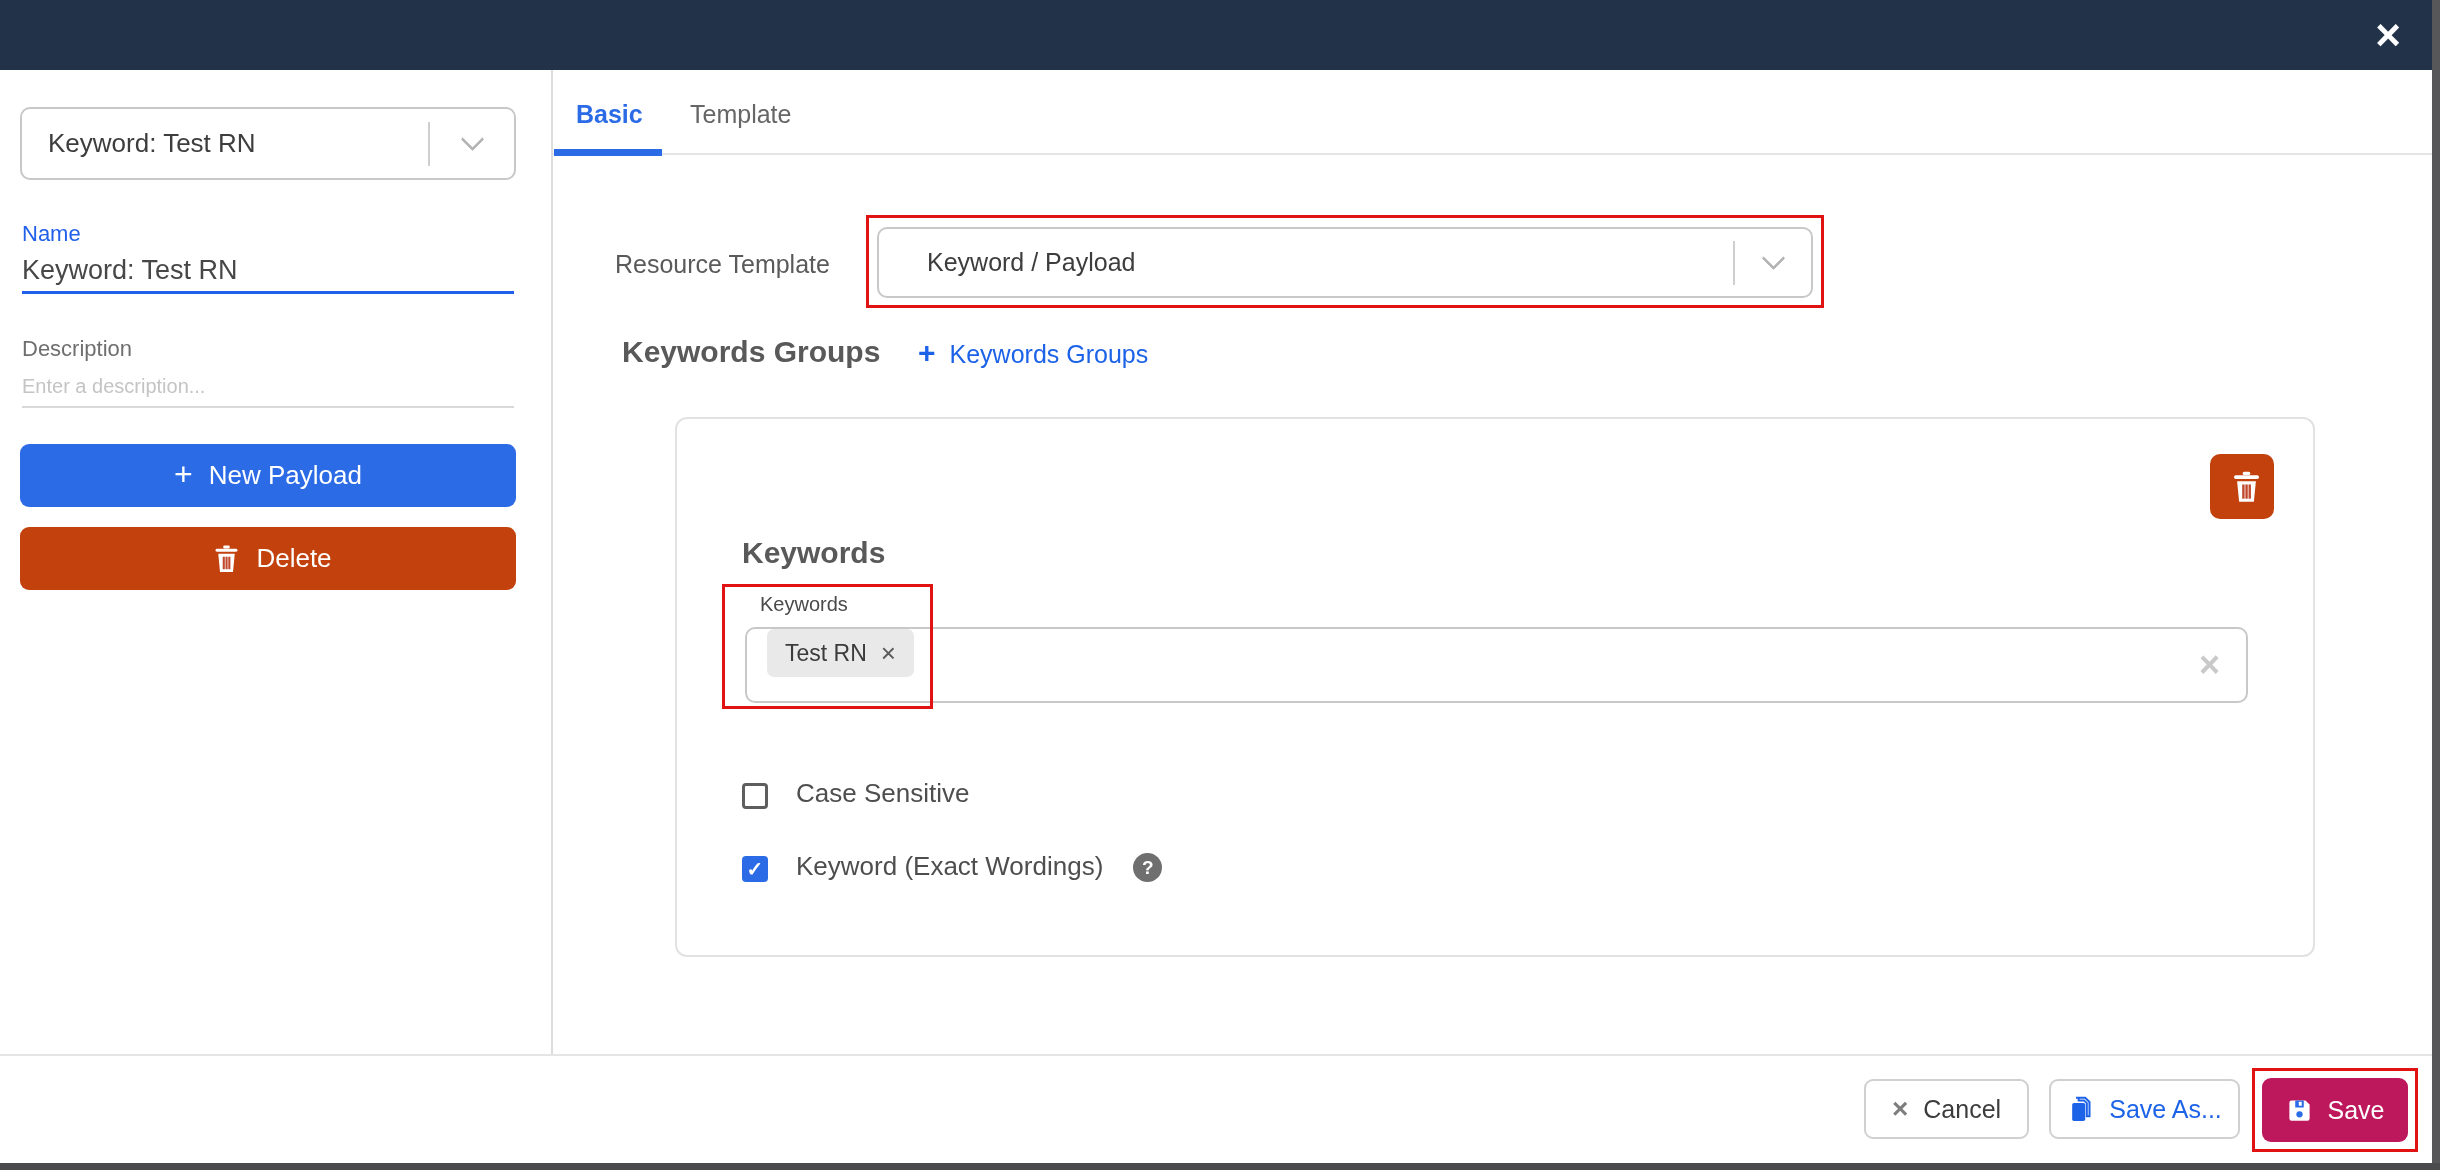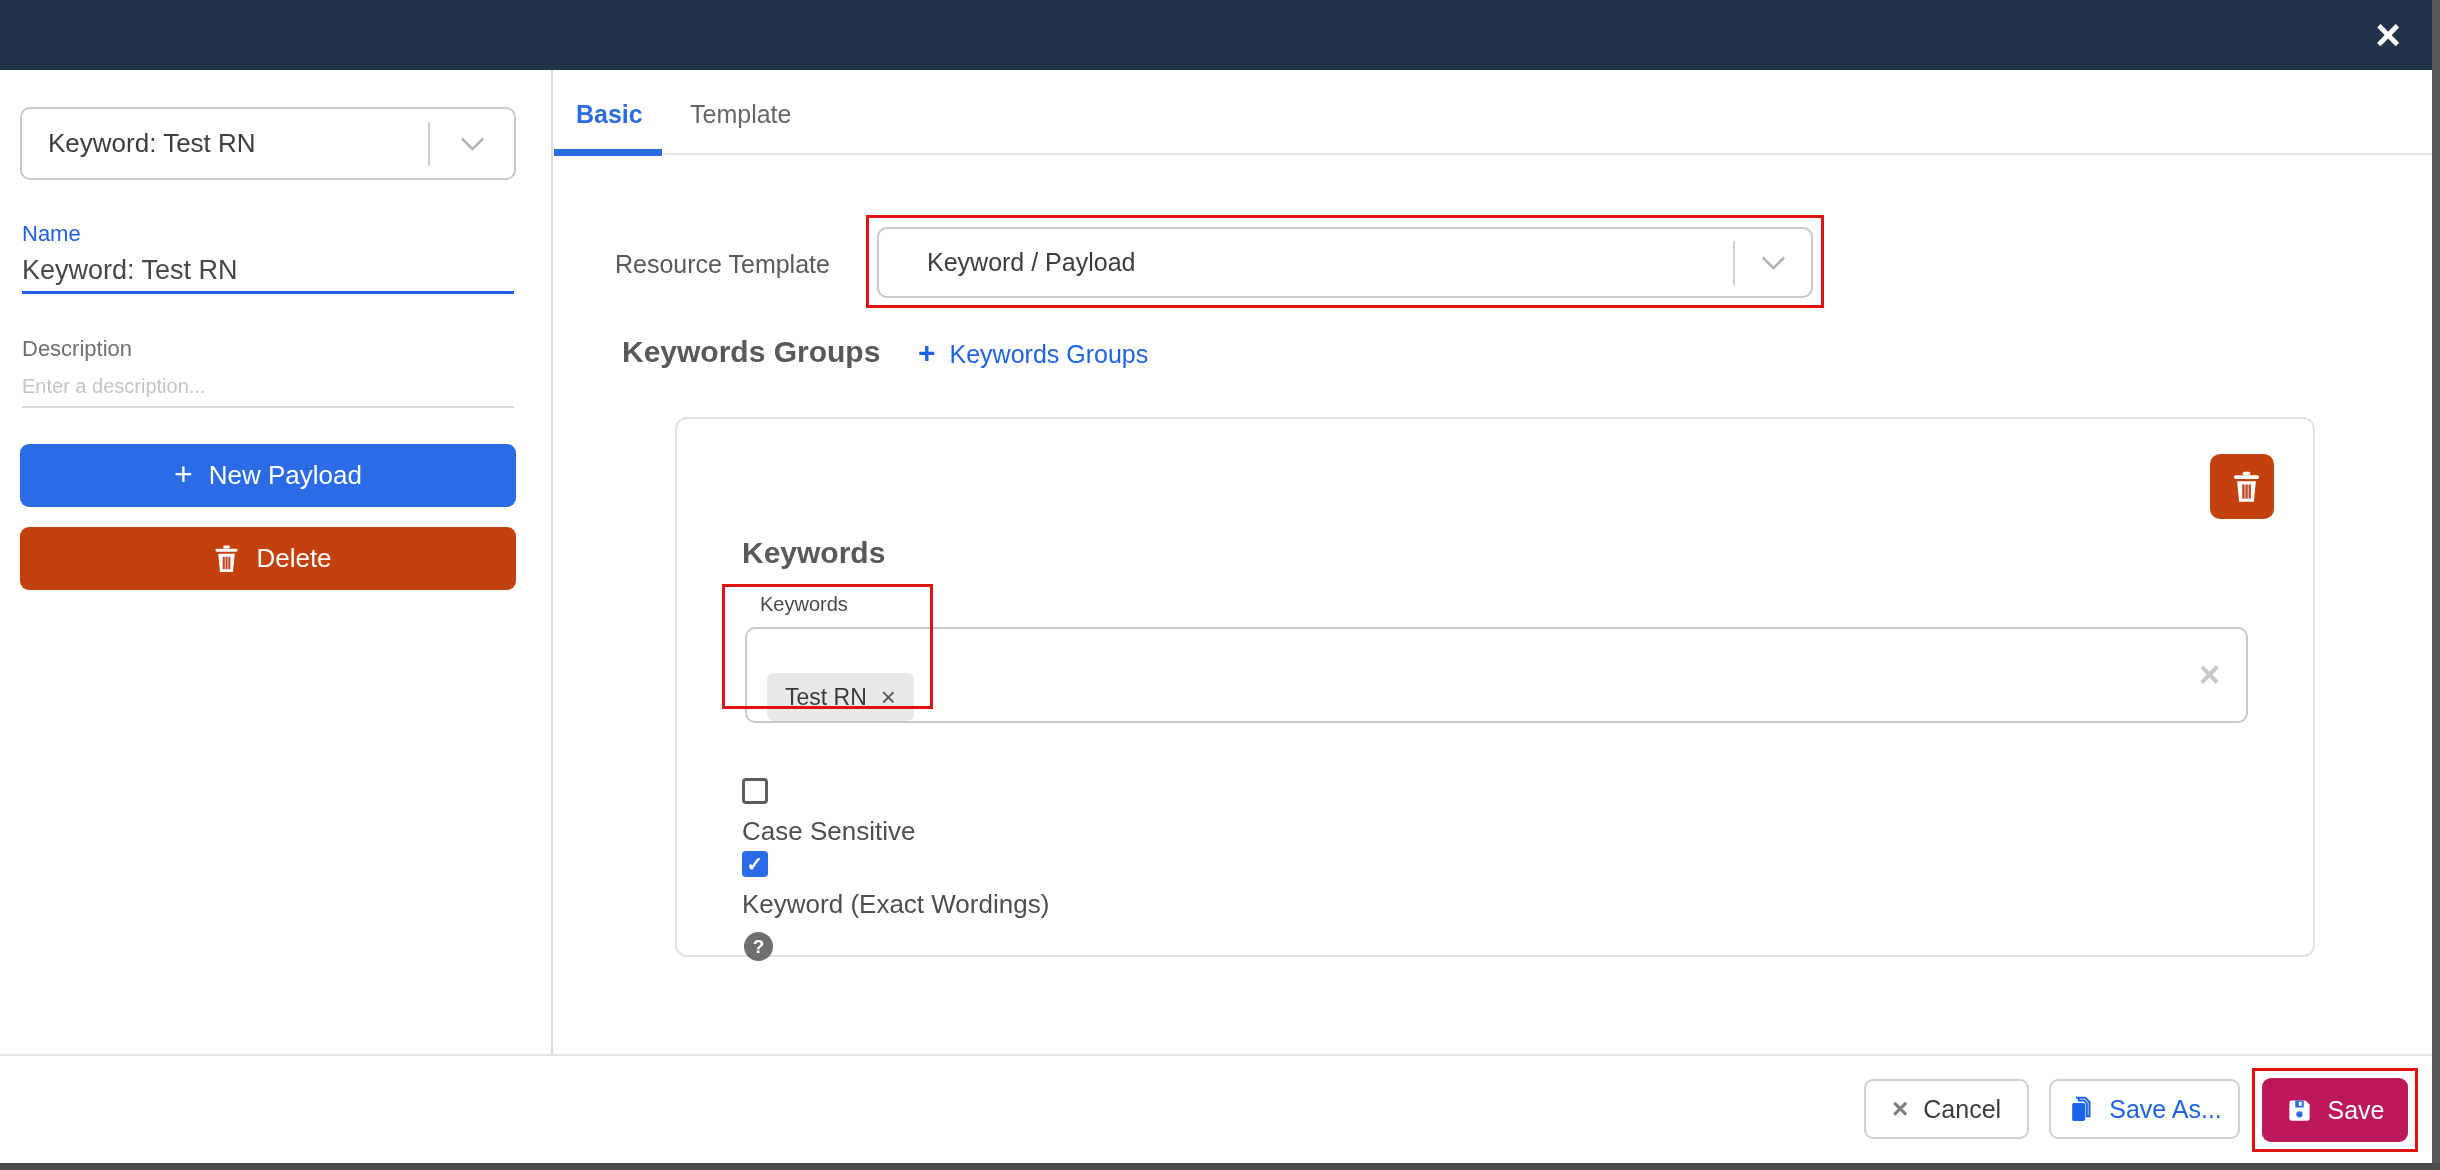--- a/index.html
+++ b/index.html
@@ -87,36 +87,36 @@
   .add-link .plus-glyph { font-size:30px; font-weight:700; top:-1px; }
   
   .group-card {
     position:absolute; left:675px; top:417px; width:1640px; height:540px;
     background:#fff; border:2px solid #e2e2e2; border-radius:12px;
   }
   .card-trash-btn { left:2210px; top:454px; width:64px; height:65px; border-radius:10px; }
   .card-head { left:742px; top:536px; }
   .kw-field-label { position:absolute; left:760px; top:593px; font-size:20px; color:#4a4a4a; }
   .tag-input {
-    position:absolute; left:745px; top:627px; width:1503px; height:96px;
+    position:absolute; left:745px; top:627px; width:1503px; height:76px;
     border:2px solid #c8c8c8; border-radius:10px; background:#fff;
-    display:flex; align-items:flex-end; padding:0 70px 0 20px;
+    display:flex; align-items:flex-start; padding:0 70px 0 20px;
   }
   .chip {
     display:inline-flex; align-items:center; gap:14px; height:48px;
     background:#e9e9e9; border-radius:7px; padding:0 18px;
     font-size:23px; color:#3b3b3b;
   }
   .chip-x { font-size:26px; color:#5a5a5a; cursor:pointer; line-height:1; }
   .clear-x {
     position:absolute; right:26px; top:50%; transform:translateY(-50%);
     font-size:36px; font-weight:700; color:#c9c9c9; cursor:pointer; line-height:1;
   }
   
-  .check-row { position:absolute; display:flex; align-items:flex-start; gap:12px; font-size:26px; color:#4e4e4e;flex-direction:column; }
+  .check-row { position:absolute; display:flex; align-items:flex-end; gap:28px; font-size:26px; color:#4e4e4e; }
   .row-case  { left:742px; top:778px; }
   .row-exact { left:742px; top:851px; }
   .cbox {
     width:26px; height:26px; border-radius:4px; flex:0 0 auto; cursor:pointer;
     display:flex; align-items:center; justify-content:center;
   }
   .cbox-empty   { border:3px solid #5e5e5e; background:#fff; }
   .cbox-checked { background:#2b6be6; color:#fff; font-size:20px; font-weight:700; }
   .help-badge {
     width:29px; height:29px; border-radius:50%; background:#6f6f6f; color:#fff;

